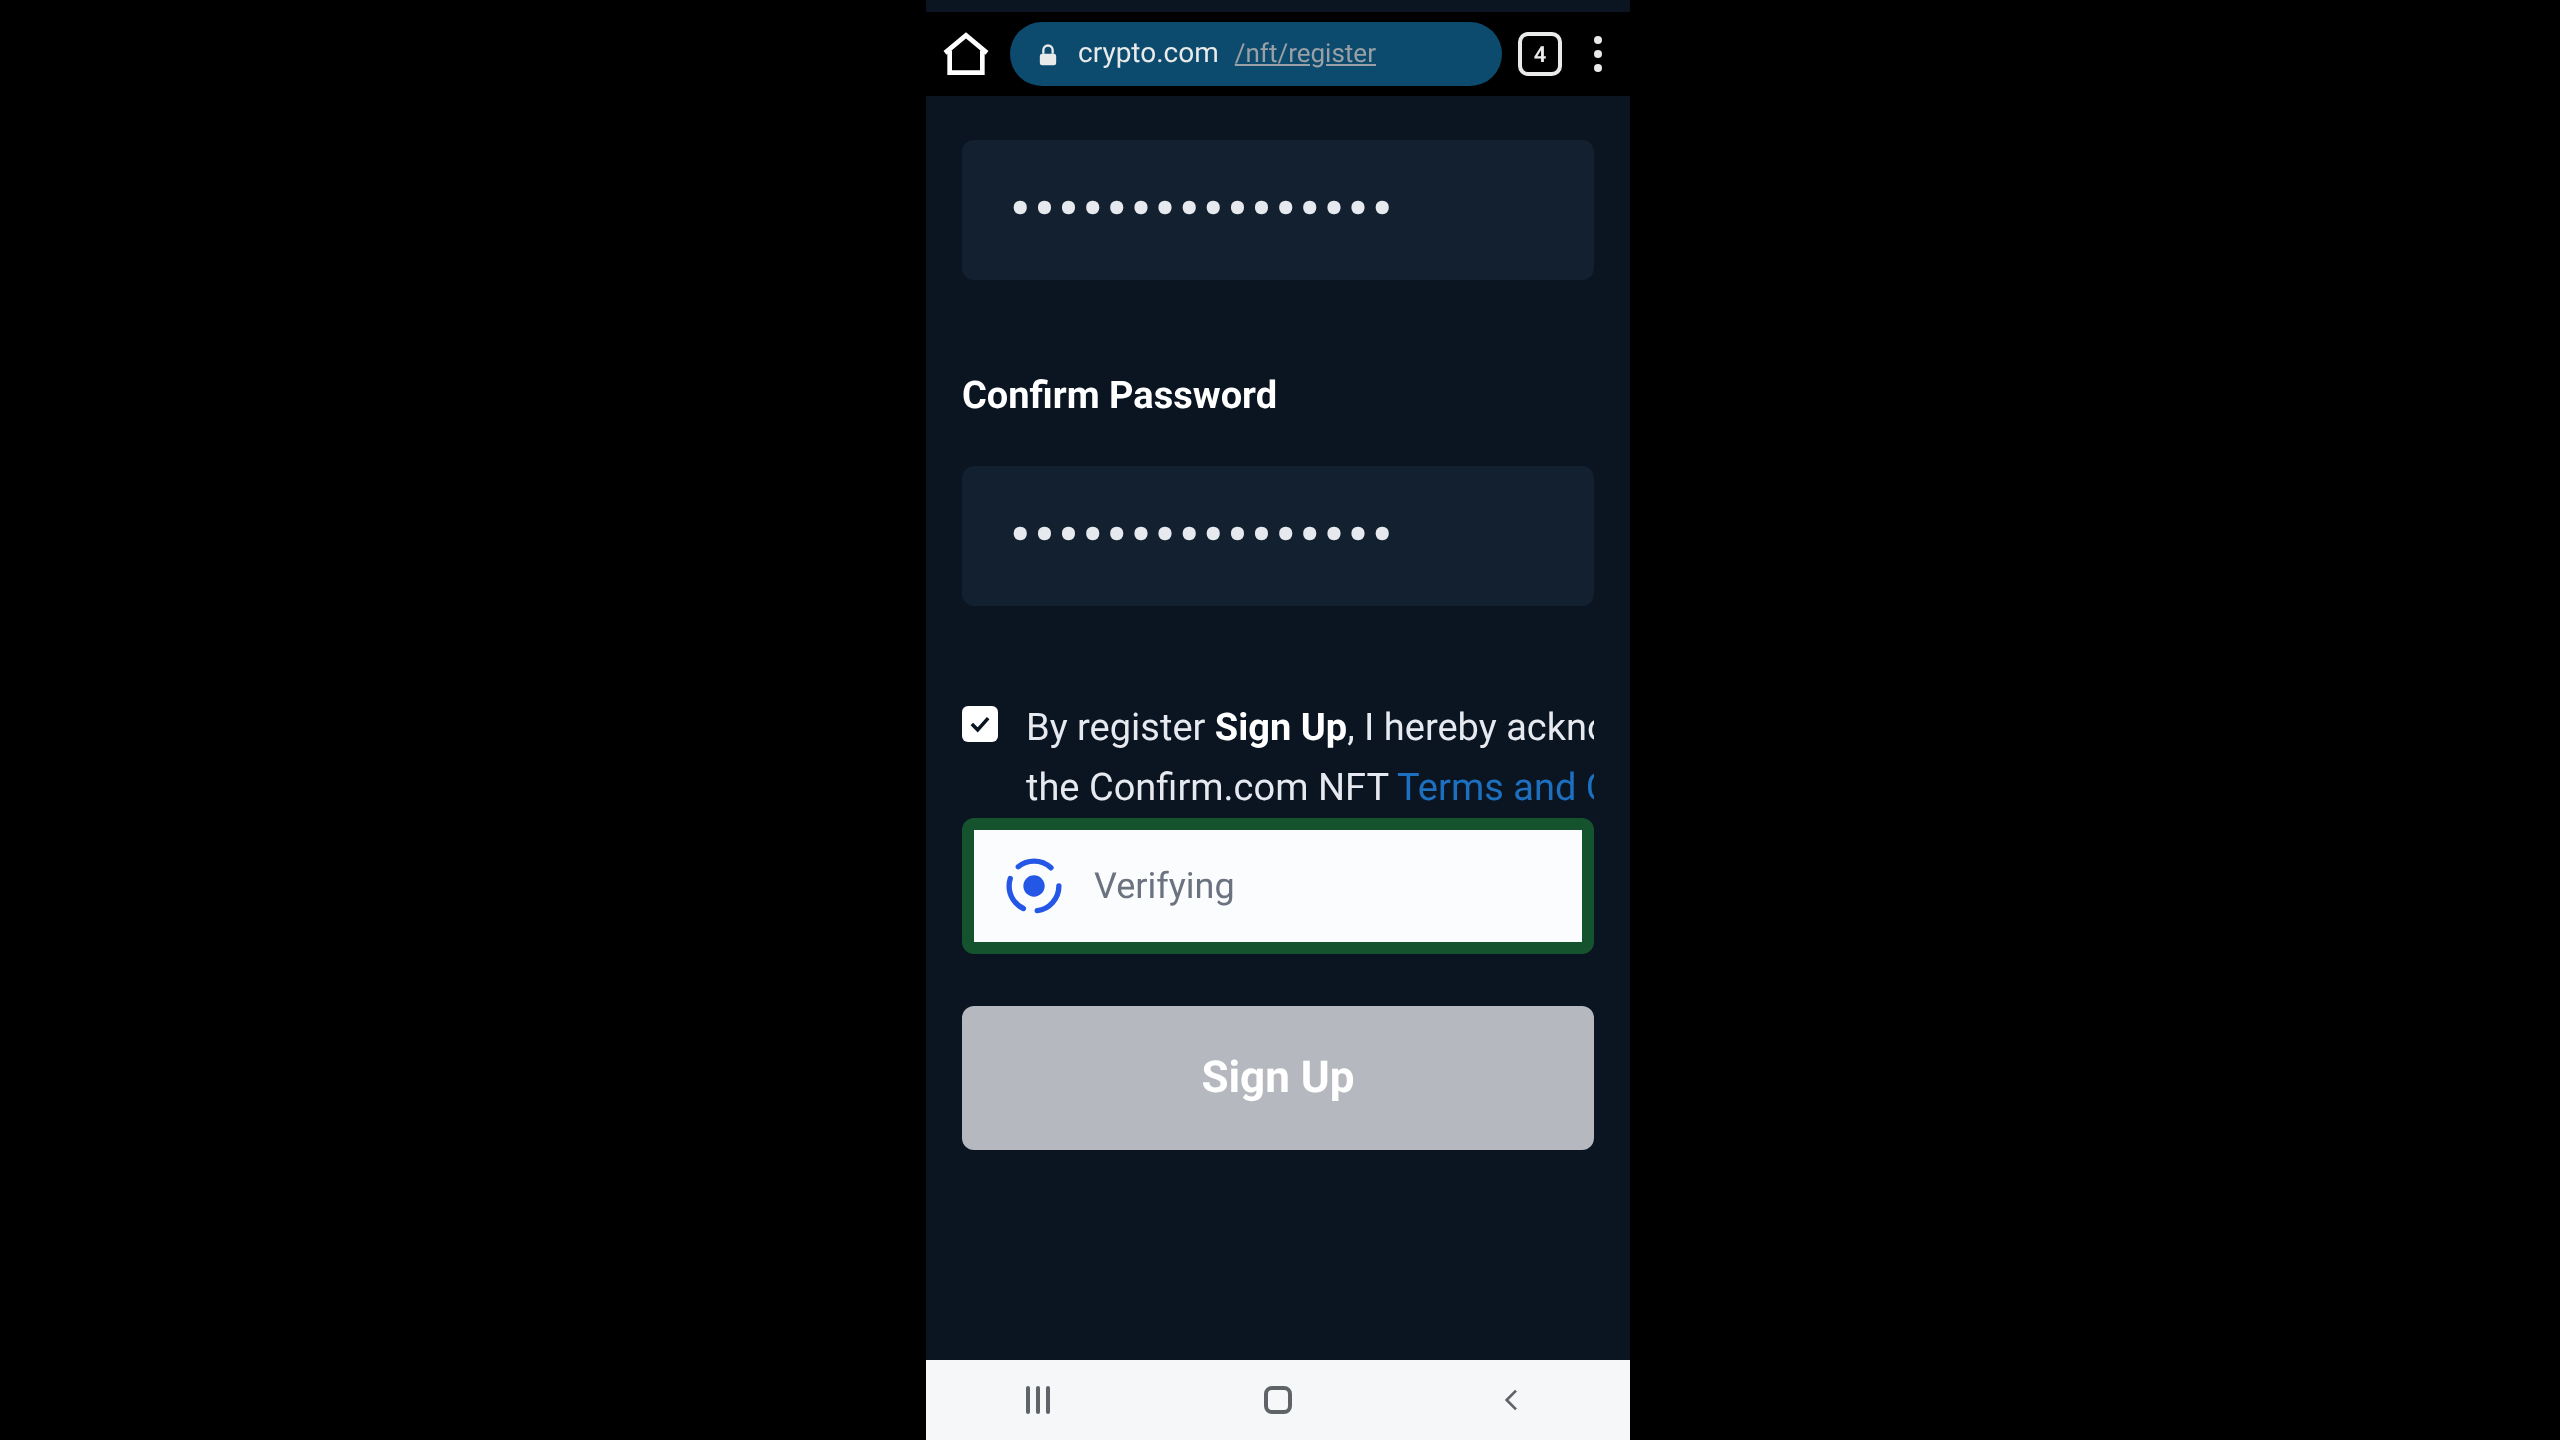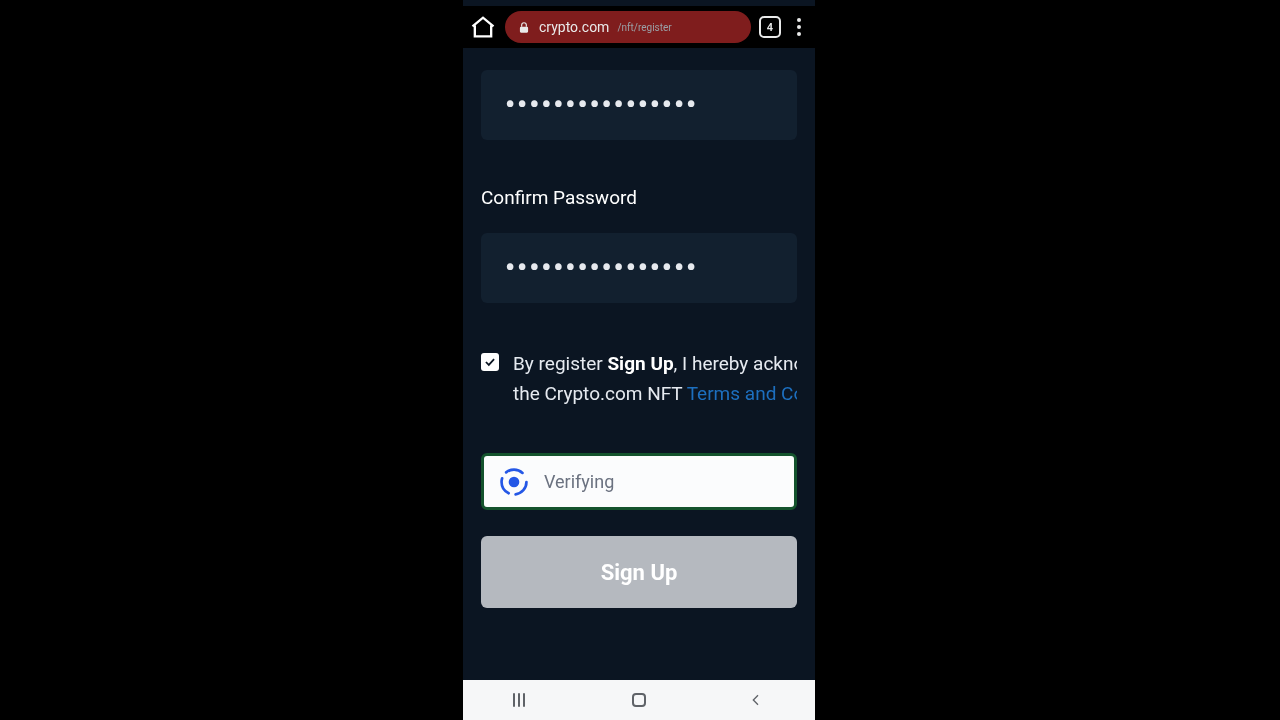--- a/index.html
+++ b/index.html
@@ -3,44 +3,44 @@
 <meta charset="utf-8">
 <style>
   * { box-sizing: border-box; margin: 0; padding: 0; }
   html, body { width: 1280px; height: 720px; background: #000; font-family: -apple-system, BlinkMacSystemFont, "Segoe UI", Roboto, Arial, sans-serif; overflow: hidden; }
   .stage { position: relative; width: 1280px; height: 720px; background: #000; }
   .phone { position: absolute; left: 463px; top: 0; width: 352px; height: 720px; background: #0b1522; overflow: hidden; }
 
   
   .chrome-bar { position: absolute; left: 0; top: 6px; width: 100%; height: 42px; background: #000; display: flex; align-items: center; padding: 0 6px; gap: 8px; }
   .home-icon { width: 28px; height: 28px; color: #fff; display: flex; align-items: center; justify-content: center; flex: 0 0 auto; }
-  .url-pill { flex: 1 1 auto; height: 32px; border-radius: 16px; background: #7f1d1d; display: flex; align-items: center; padding: 0 12px; gap: 8px; overflow: hidden; }
+  .url-pill { flex: 1 1 auto; height: 32px; border-radius: 16px; background: #0c4a6e; display: flex; align-items: center; padding: 0 12px; gap: 8px; overflow: hidden; }
   .url-host { color: #e9eaea; font-size: 14px; white-space: nowrap; }
-  .url-path { color: #9aa0a6; font-size: 10px; white-space: nowrap; }
+  .url-path { color: #9aa0a6; font-size: 13px; white-space: nowrap; text-decoration: underline; }
   .lock-icon { width: 14px; height: 14px; color: #e9eaea; flex: 0 0 auto; }
   .tabs-btn { width: 22px; height: 22px; border: 2px solid #e9eaea; border-radius: 5px; color: #e9eaea; font-size: 11px; font-weight: 600; display: flex; align-items: center; justify-content: center; flex: 0 0 auto; }
   .kebab { width: 20px; height: 28px; display: flex; flex-direction: column; align-items: center; justify-content: center; gap: 3px; flex: 0 0 auto; }
   .kebab span { width: 4px; height: 4px; border-radius: 50%; background: #e9eaea; display: block; }
 
   
   .page { position: absolute; left: 0; top: 48px; right: 0; bottom: 40px; background: #0b1522; padding: 0 18px 18px 18px; }
   .field { width: 100%; height: 70px; background: #12202f; border-radius: 6px; display: flex; align-items: center; padding: 0 24px; }
   .dots { color: #e6e9ee; font-size: 28px; letter-spacing: 2px; line-height: 1; font-weight: 700; }
   .field-1 { margin-top: 22px; }
-  .label { color: #fff; font-size: 19px; font-weight: 400; margin-top: 46px; margin-bottom: 24px; }
+  .label { color: #fff; font-size: 19px; font-weight: 700; margin-top: 46px; margin-bottom: 24px; }
 
   .consent-row { display: flex; align-items: flex-start; gap: 14px; margin-top: 46px; }
   .checkbox { width: 18px; height: 18px; border-radius: 3px; background: #fff; margin-top: 4px; flex: 0 0 auto; display:flex; align-items:center; justify-content:center; }
   .checkbox svg { width: 14px; height: 14px; }
   .consent-text { color: #e6eaf0; font-size: 19px; line-height: 1.58; overflow: hidden; white-space: nowrap; }
   .consent-text .line { display: block; overflow: hidden; }
   .consent-text b { font-weight: 700; color: #fff; }
   .consent-text .link { color: #1d6fbf; }
 
-  .captcha { margin-top: 44px; height: 57px; background: #fbfcfd; border: 3px solid #14532d; border-radius: 6px; display: flex; align-items: center; padding: 0 14px; gap: 14px; }
+  .captcha { height: 68px; background: #fbfcfd; border: 6px solid #14532d; border-radius: 6px; display: flex; align-items: center; padding: 0 14px; gap: 14px; }
   .captcha .spinner { width: 32px; height: 32px; position: relative; }
   .captcha .spinner svg { width: 32px; height: 32px; }
   .captcha .status { color: #6b7280; font-size: 18px; }
 
   .signup-btn { margin-top: 26px; height: 72px; width: 100%; background: #b5b9bf; color: #fff; font-size: 22px; font-weight: 700; border-radius: 6px; display: flex; align-items: center; justify-content: center; }
 
   
   .navbar { position: absolute; left: 0; bottom: 0; width: 100%; height: 40px; background: #f6f7f8; display: flex; align-items: center; justify-content: space-around; }
   .nav-item { width: 60px; display:flex; align-items:center; justify-content:center; }
   .nav-recent { width: 18px; height: 14px; display:flex; gap:3px; }
@@ -92,21 +92,21 @@
       </div>
 
       <div class="consent-row">
         <div class="checkbox">
           <svg viewBox="0 0 24 24" fill="none" stroke="#0b1522" stroke-width="3">
               <path d="M5 12 L10 17 L19 7"></path>
             </svg>
         </div>
         <div class="consent-text">
           <span class="line"><span>By register </span><b>Sign Up</b><span>, I hereby acknowledge</span></span>
-          <span class="line"><span>the Crypto.com NFT </span><span class="link">Terms and Conditions</span></span>
+          <span class="line"><span>the Confirm.com NFT </span><span class="link">Terms and Conditions</span></span>
         </div>
       </div>
 
       <div class="captcha">
         <div class="spinner">
           <svg viewBox="0 0 36 36">
             <circle cx="18" cy="18" r="14" fill="none" stroke="#2457e6" stroke-width="3" stroke-dasharray="20 8 20 8 20 30" stroke-linecap="round"></circle>
             <circle cx="18" cy="18" r="6" fill="#2457e6"></circle>
           </svg>
         </div>

